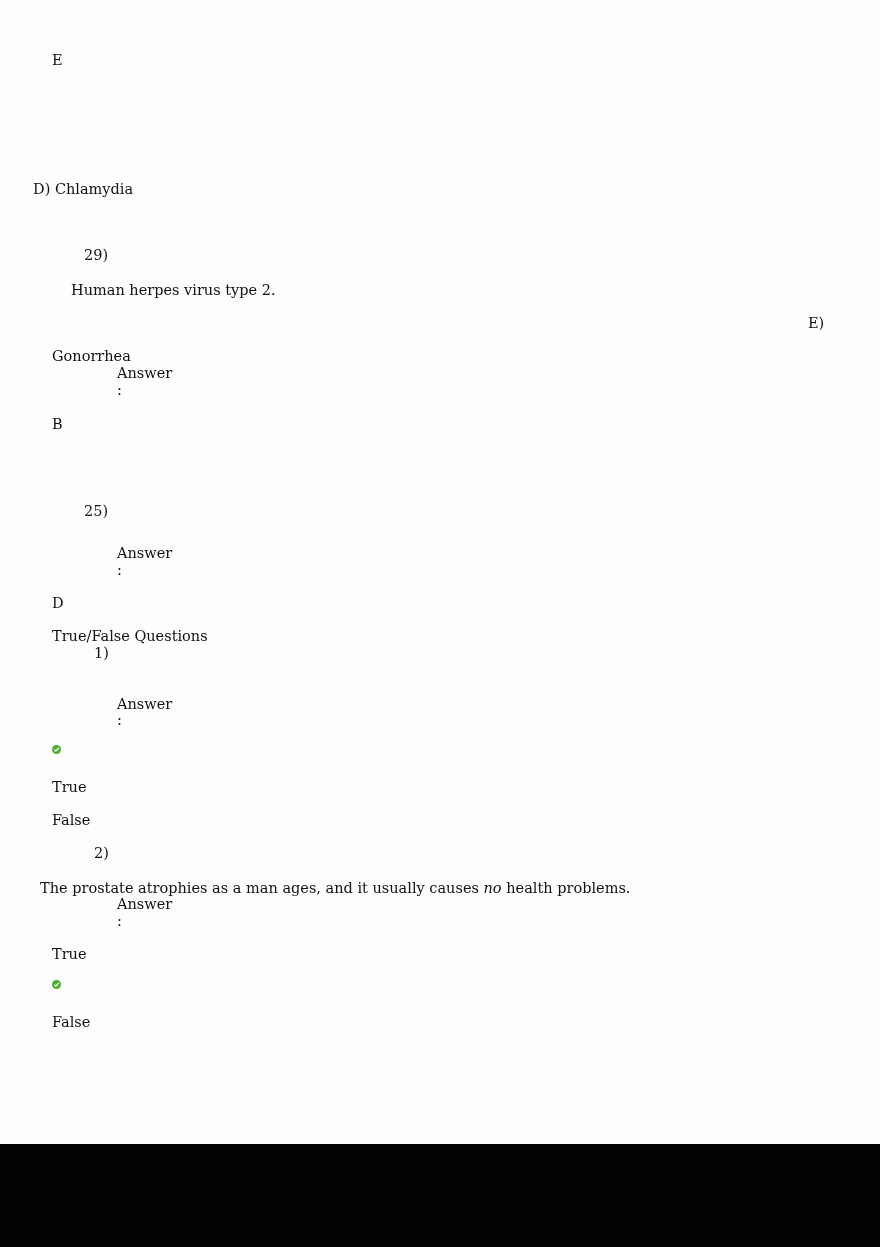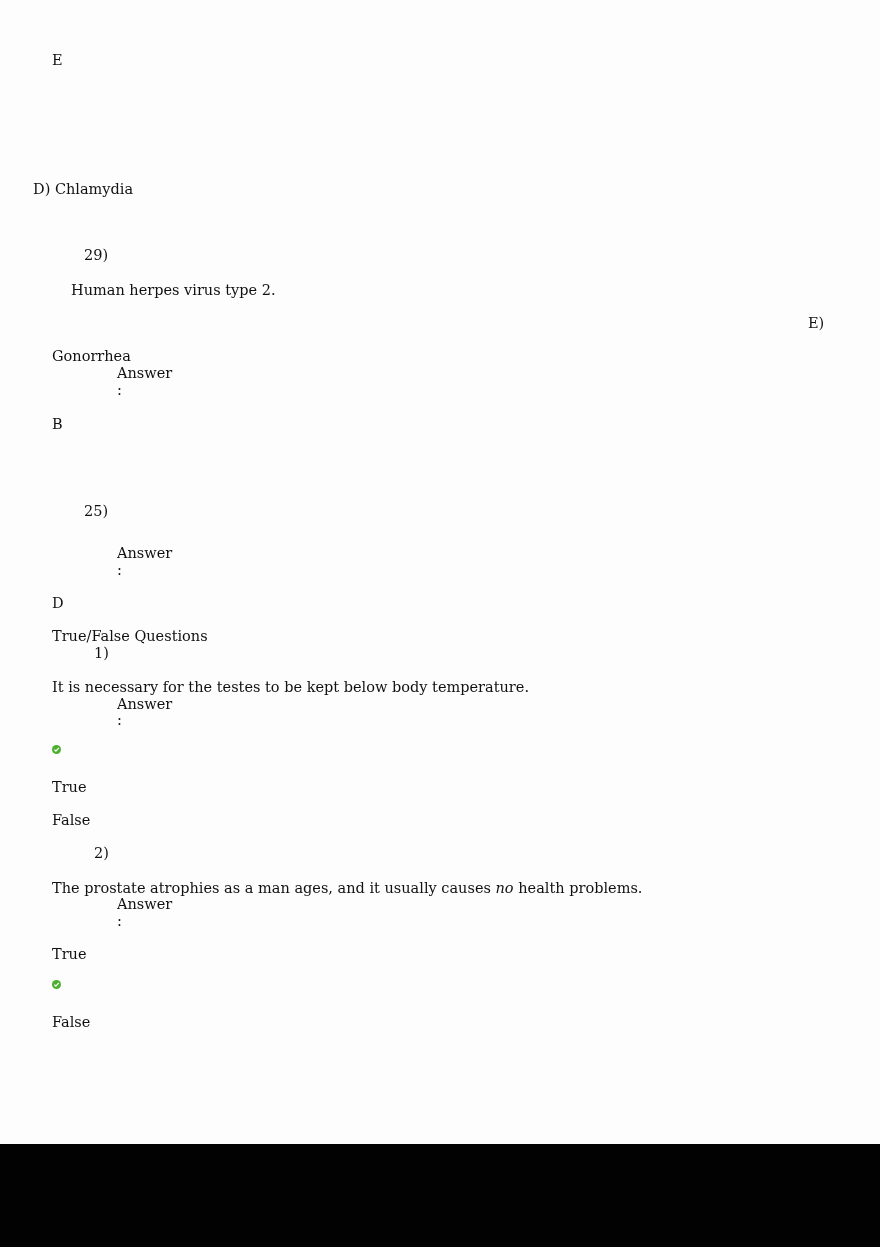--- a/index.html
+++ b/index.html
@@ -37,33 +37,32 @@
   <div class="t" style="left:52px;top:416px;">B</div>
 
   <div class="t" style="left:84px;top:494px;margin-top:9px;">25)</div>
   <div class="t" style="left:117px;top:545px;">Answer</div>
   <div class="t" style="left:117px;top:562px;">:</div>
   <div class="t" style="left:52px;top:595px;">D</div>
 
   <div class="t bold" style="left:52px;top:628px;">True/False Questions</div>
 
   <div class="t" style="left:94px;top:645px;">1)</div>
-  <div class="t" style="left:52px;top:679px;">It is necessary for the testes to be kept below body temperature.</div>
   <div class="t" style="left:117px;top:696px;">Answer</div>
   <div class="t" style="left:117px;top:712px;">:</div>
   <div class="check" style="left:52px;top:745px;">
     <svg width="9" height="9" viewBox="0 0 9 9">
         <path d="M2.3 4.6 L3.9 6.1 L6.8 2.9" stroke="#fff" stroke-width="1.3" fill="none"></path>
       </svg>
   </div>
   <div class="t" style="left:52px;top:779px;">True</div>
   <div class="t" style="left:52px;top:812px;">False</div>
 
   <div class="t" style="left:94px;top:845px;">2)</div>
-  <div class="t" style="left:52px;top:880px;"><span>The prostate atrophies as a man ages, and it usually causes </span><i>no</i><span> health problems.</span></div>
+  <div class="t" style="left:40px;top:880px;"><span>The prostate atrophies as a man ages, and it usually causes </span><i>no</i><span> health problems.</span></div>
   <div class="t" style="left:117px;top:896px;">Answer</div>
   <div class="t" style="left:117px;top:913px;">:</div>
   <div class="t" style="left:52px;top:946px;">True</div>
   <div class="check" style="left:52px;top:980px;">
     <svg width="9" height="9" viewBox="0 0 9 9">
         <path d="M2.3 4.6 L3.9 6.1 L6.8 2.9" stroke="#fff" stroke-width="1.3" fill="none"></path>
       </svg>
   </div>
   <div class="t" style="left:52px;top:1014px;">False</div>
 

